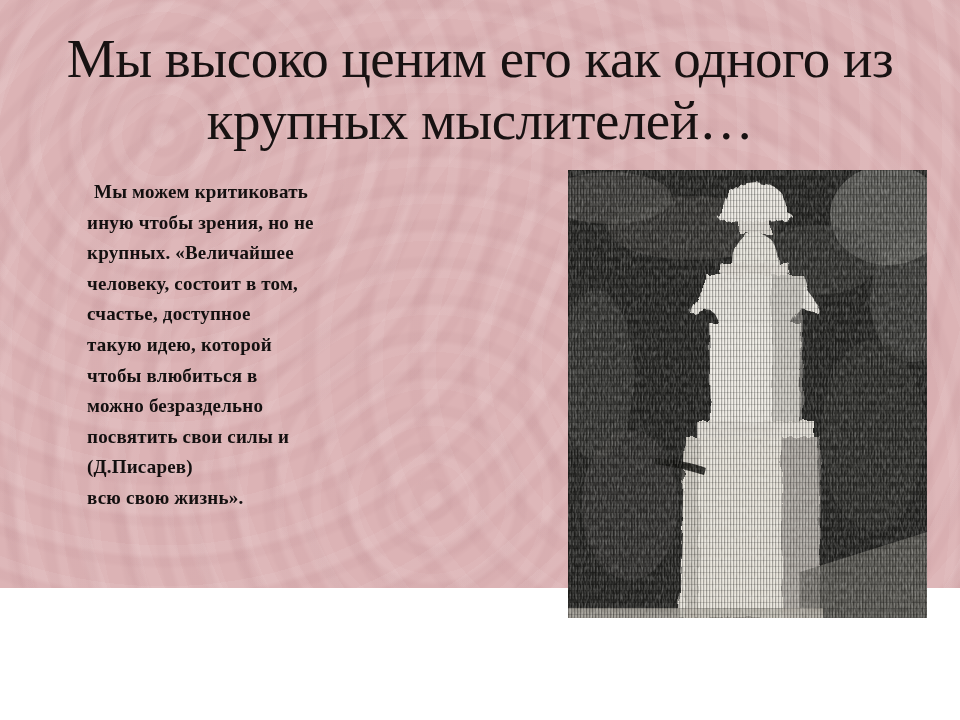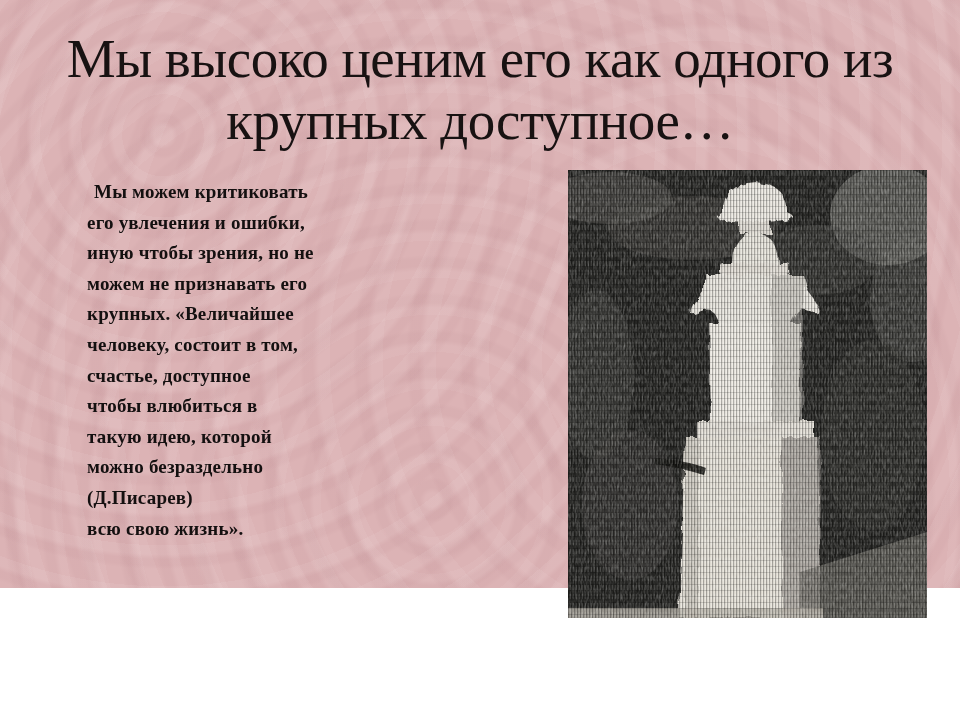--- a/index.html
+++ b/index.html
@@ -32,33 +32,32 @@
     position: absolute; left: 568px; top: 170px;
     width: 359px; height: 448px; margin: 0;
   }
   .photo svg { display: block; width: 359px; height: 448px; }
 </style>
 </head>
 <body>
 
 <div class="slide">
 
-  <h1 class="title"><span>Мы высоко ценим его как одного из</span><br><span>крупных доступное…</span></h1>
+  <h1 class="title"><span>Мы высоко ценим его как одного из</span><br><span>крупных мыслителей…</span></h1>
 
   <div class="quote">
     <div class="qline">Мы можем критиковать</div>
-    <div class="qline">его увлечения и ошибки,</div>
     <div class="qline">иную чтобы зрения, но не</div>
-    <div class="qline">можем не признавать его</div>
     <div class="qline">крупных. «Величайшее</div>
     <div class="qline">человеку, состоит в том,</div>
     <div class="qline">счастье, доступное</div>
+    <div class="qline">такую идею, которой</div>
     <div class="qline">чтобы влюбиться в</div>
-    <div class="qline">такую идею, которой</div>
     <div class="qline">можно безраздельно</div>
+    <div class="qline">посвятить свои силы и</div>
     <div class="qline">(Д.Писарев)</div>
     <div class="qline">всю свою жизнь».</div>
   </div>
 
   <figure class="photo" role="img" aria-label="Черно-белая фотография каменного памятника среди тёмной листвы">
     <svg viewBox="0 0 359 448" xmlns="http://www.w3.org/2000/svg">
       <defs>
         <filter id="rough" x="-8%" y="-8%" width="116%" height="116%">
           <feTurbulence type="fractalNoise" baseFrequency="0.12 0.05" numOctaves="2" seed="7" result="n"></feTurbulence>
           <feDisplacementMap in="SourceGraphic" in2="n" scale="7"></feDisplacementMap>

